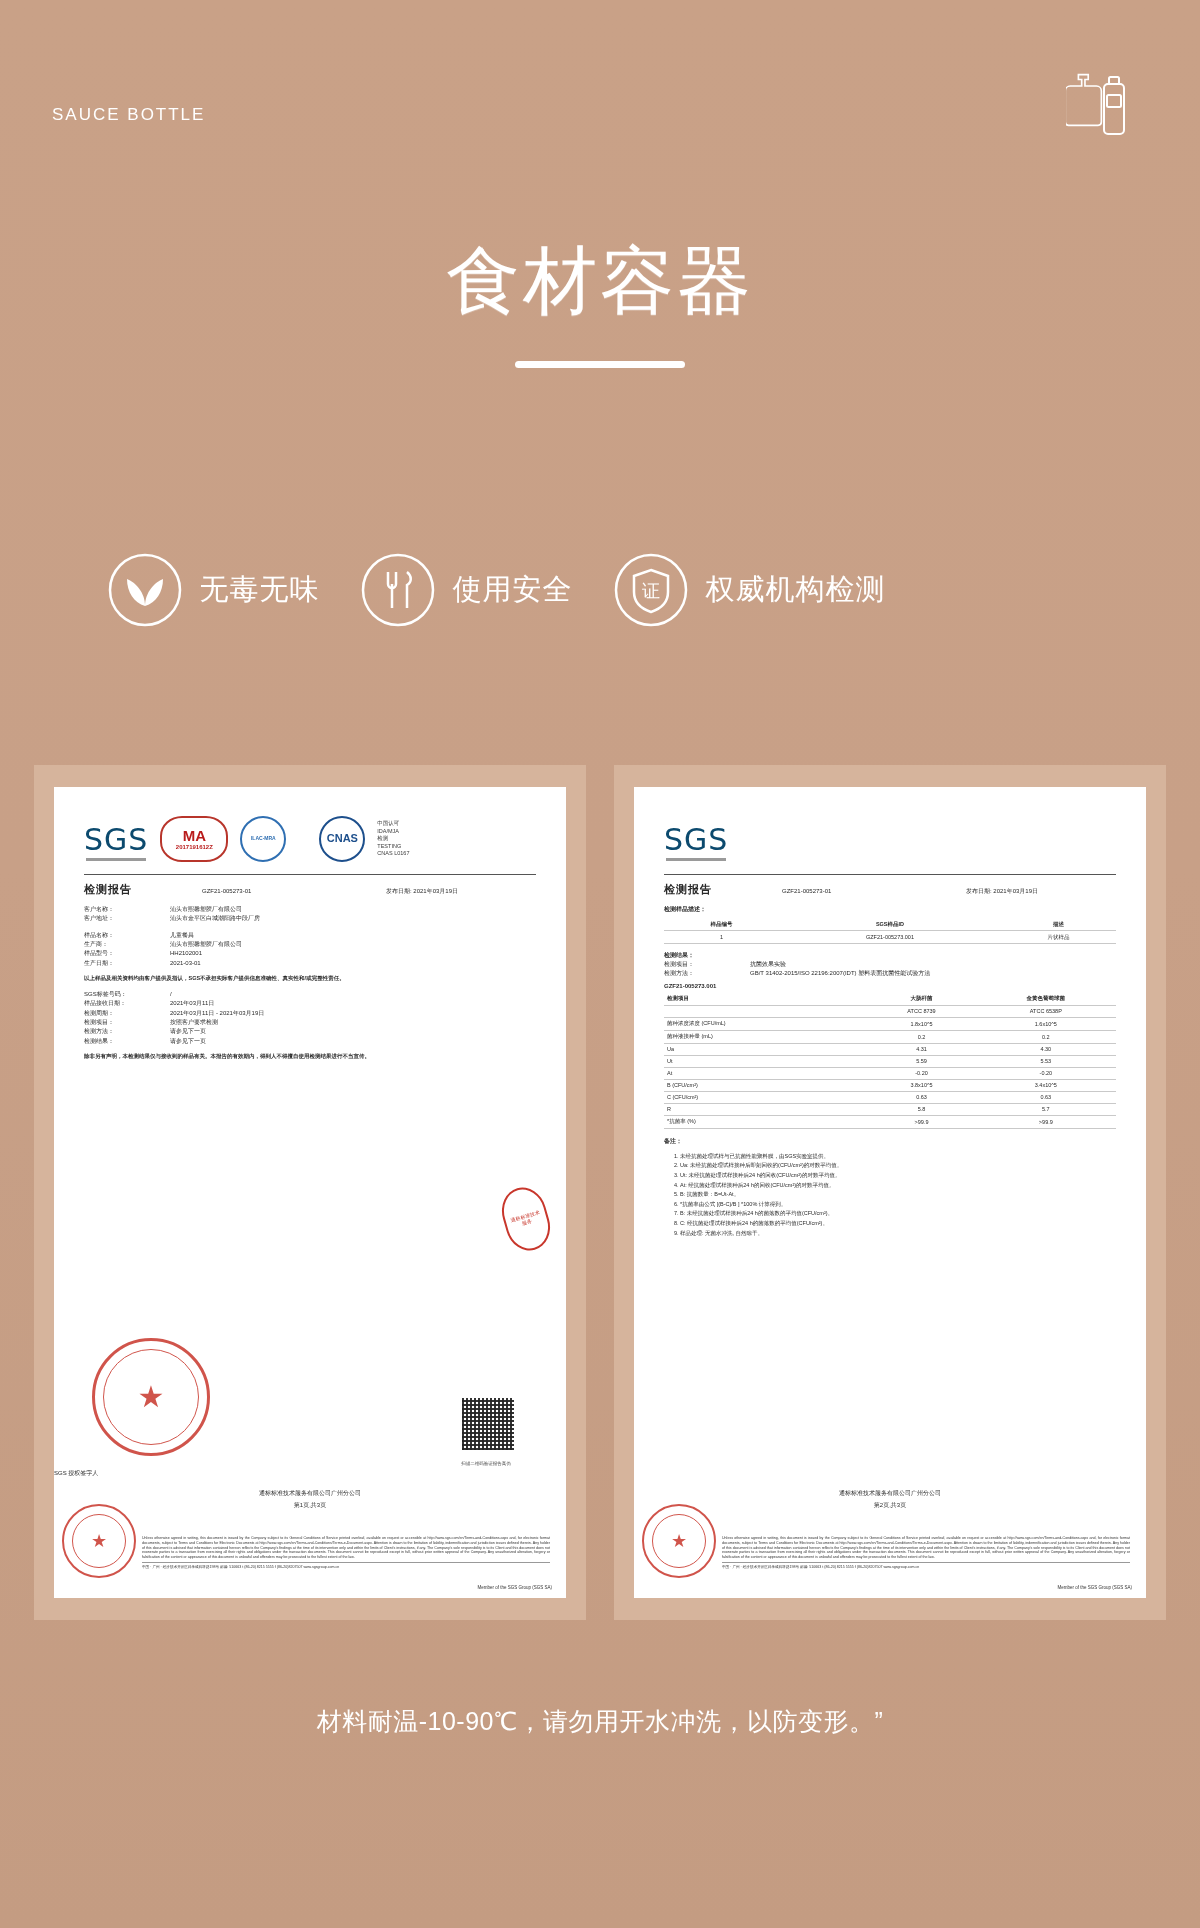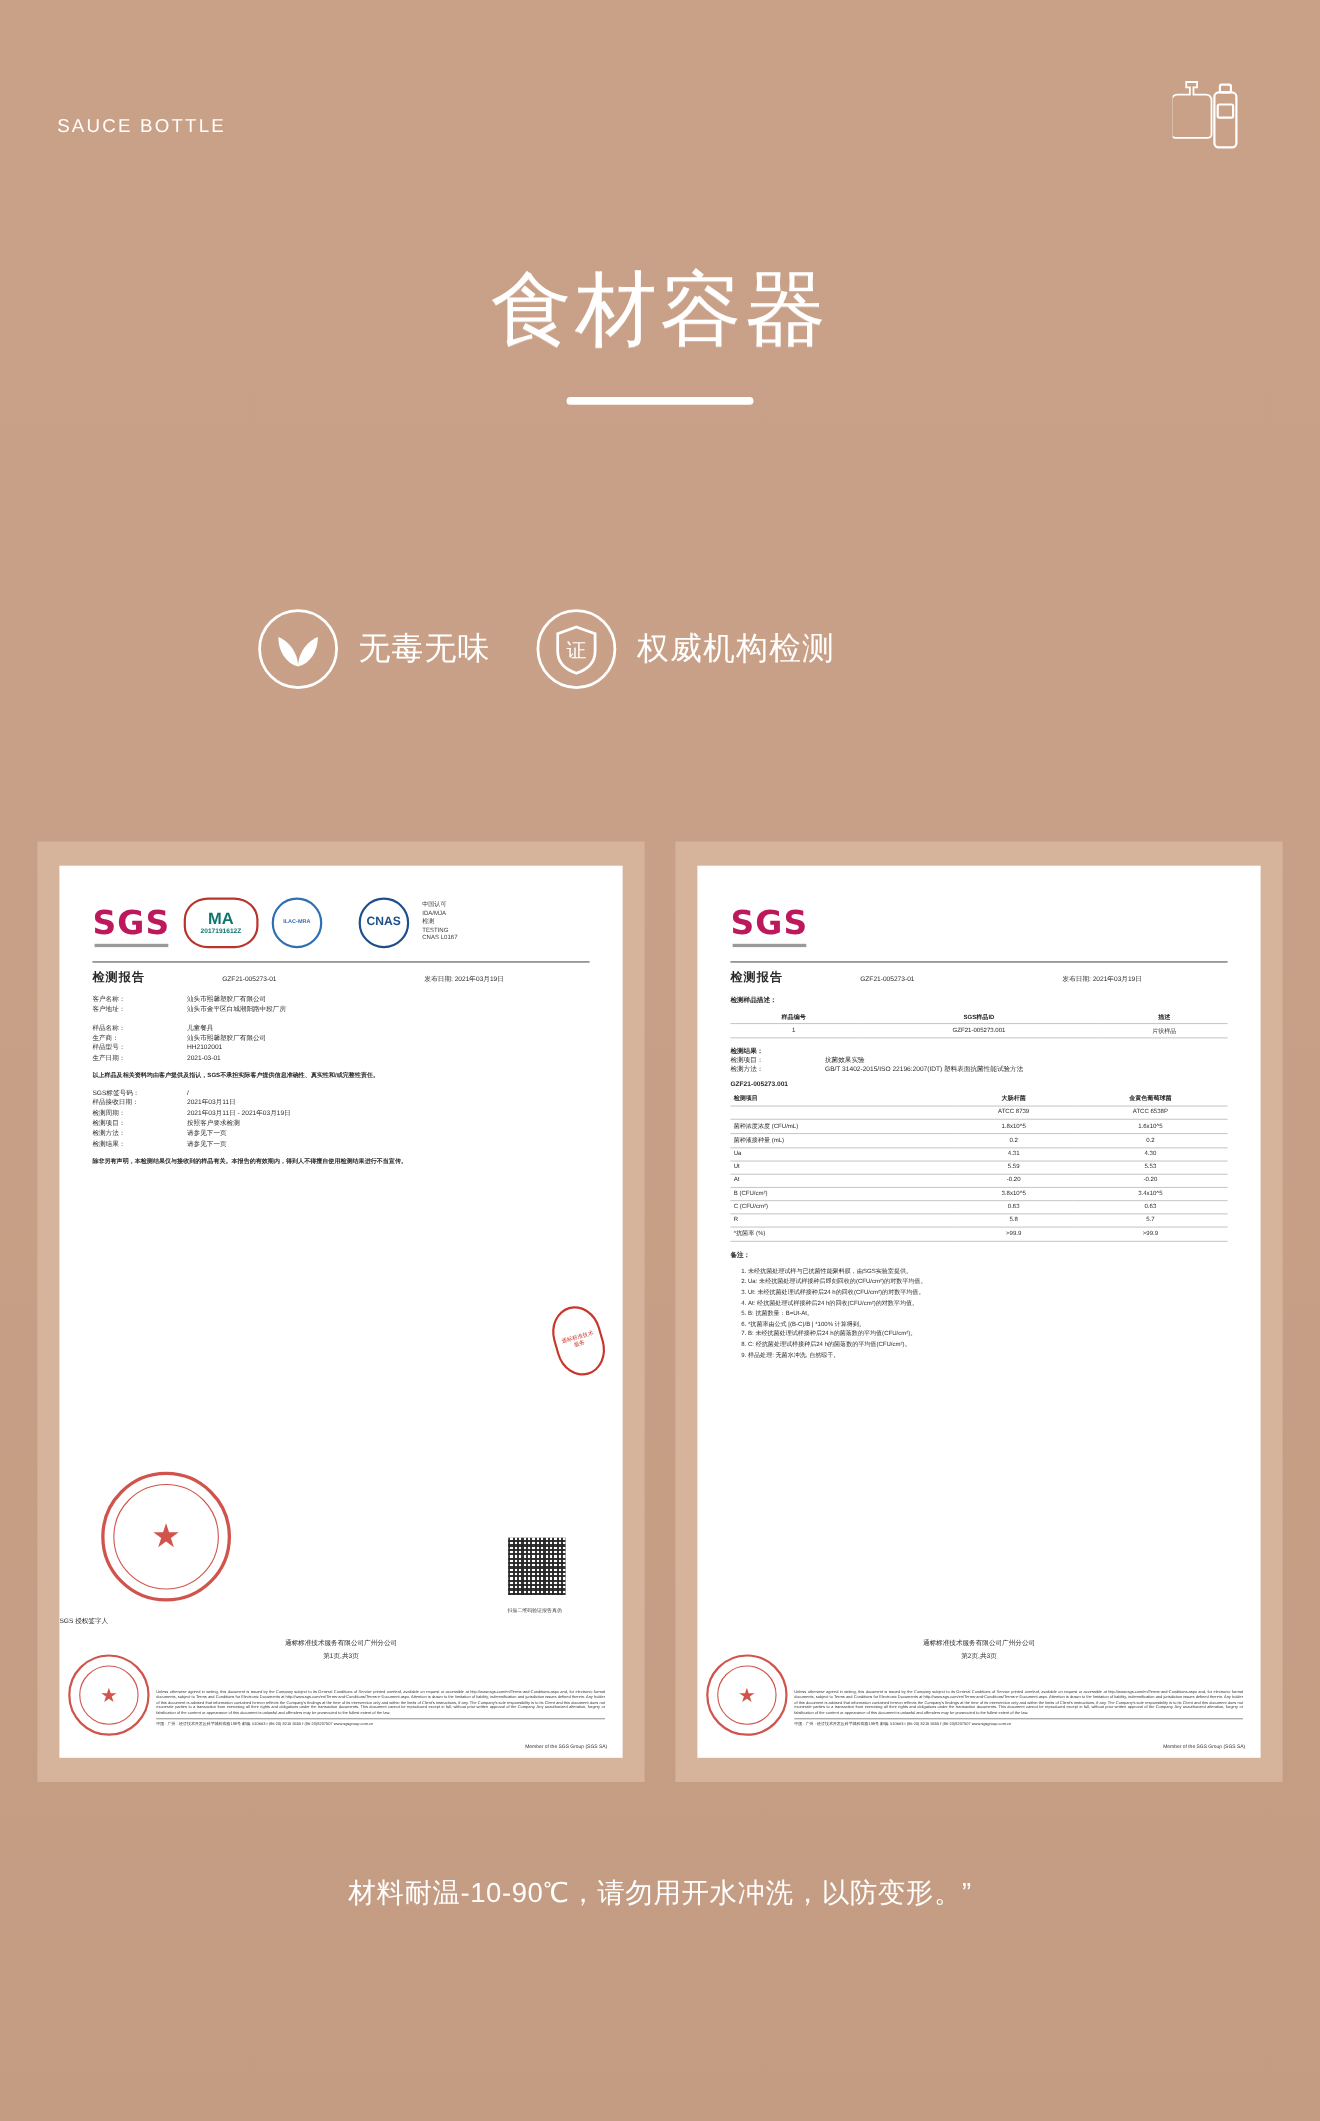--- a/index.html
+++ b/index.html
@@ -120,44 +120,44 @@
     position: relative;
     overflow: hidden;
     font-size: 6px;
     color: #2a2a2a;
     padding: 24px 30px 10px 30px;
   }
 
   
   .sgs-logo {
     font-family: "DejaVu Sans", sans-serif;
-    font-weight: 700;
+    font-weight: 400;
     font-size: 30px;
-    color: #be185d;
+    color: #0c4a6e;
     letter-spacing: 1px;
     display: inline-block;
     position: relative;
   }
   .sgs-logo:after {
     content: "";
     position: absolute;
     left: 2px; right: 2px; bottom: -4px;
     height: 3px;
     background: #9a9a9a;
   }
 
   .logo-row {
     display: flex;
     align-items: center;
     gap: 12px;
     height: 56px;
   }
   .badge {
     border: 2px solid #b8352b;
-    color: #0f766e;
+    color: #b91c1c;
     border-radius: 50%;
     width: 46px; height: 46px;
     display: flex; flex-direction: column;
     align-items: center; justify-content: center;
     font-size: 7px; font-weight: 700;
     line-height: 1.05;
   }
   .badge.ma {
     border-radius: 22px/20px;
     width: 68px;
@@ -334,20 +334,31 @@
       <span class="ficon">
         <svg viewBox="0 0 76 76" width="76" height="76" fill="none" stroke="#ffffff" stroke-width="2.5">
           <circle cx="38" cy="38" r="35"></circle>
           <path d="M38 54 C38 40 28 30 20 27 C20 40 27 51 38 54 Z" fill="#ffffff" stroke="none"></path>
           <path d="M38 54 C38 40 48 30 56 27 C56 40 49 51 38 54 Z" fill="#ffffff" stroke="none"></path>
         </svg>
       </span>
       <span class="flabel">无毒无味</span>
     </div>
 
+    <div class="feature">
+      <span class="ficon">
+        <svg viewBox="0 0 76 76" width="76" height="76" fill="none" stroke="#ffffff" stroke-width="2.5">
+          <circle cx="38" cy="38" r="35"></circle>
+          <path d="M28 20 v12 a4 4 0 0 0 8 0 v-12"></path>
+          <path d="M32 32 v24"></path>
+          <path d="M47 20 c5 4 5 10 0 13 v23"></path>
+        </svg>
+      </span>
+      <span class="flabel">使用安全</span>
+    </div>
 
     <div class="feature">
       <span class="ficon">
         <svg viewBox="0 0 76 76" width="76" height="76" fill="none" stroke="#ffffff" stroke-width="2.5">
           <circle cx="38" cy="38" r="35"></circle>
           <path d="M38 18 L55 24 v16 c0 11 -8 17 -17 20 c-9 -3 -17 -9 -17 -20 V24 Z"></path>
           <text x="38" y="45" font-size="18" fill="#ffffff" stroke="none" text-anchor="middle" font-family="DejaVu Sans, sans-serif">证</text>
         </svg>
       </span>
       <span class="flabel">权威机构检测</span>

